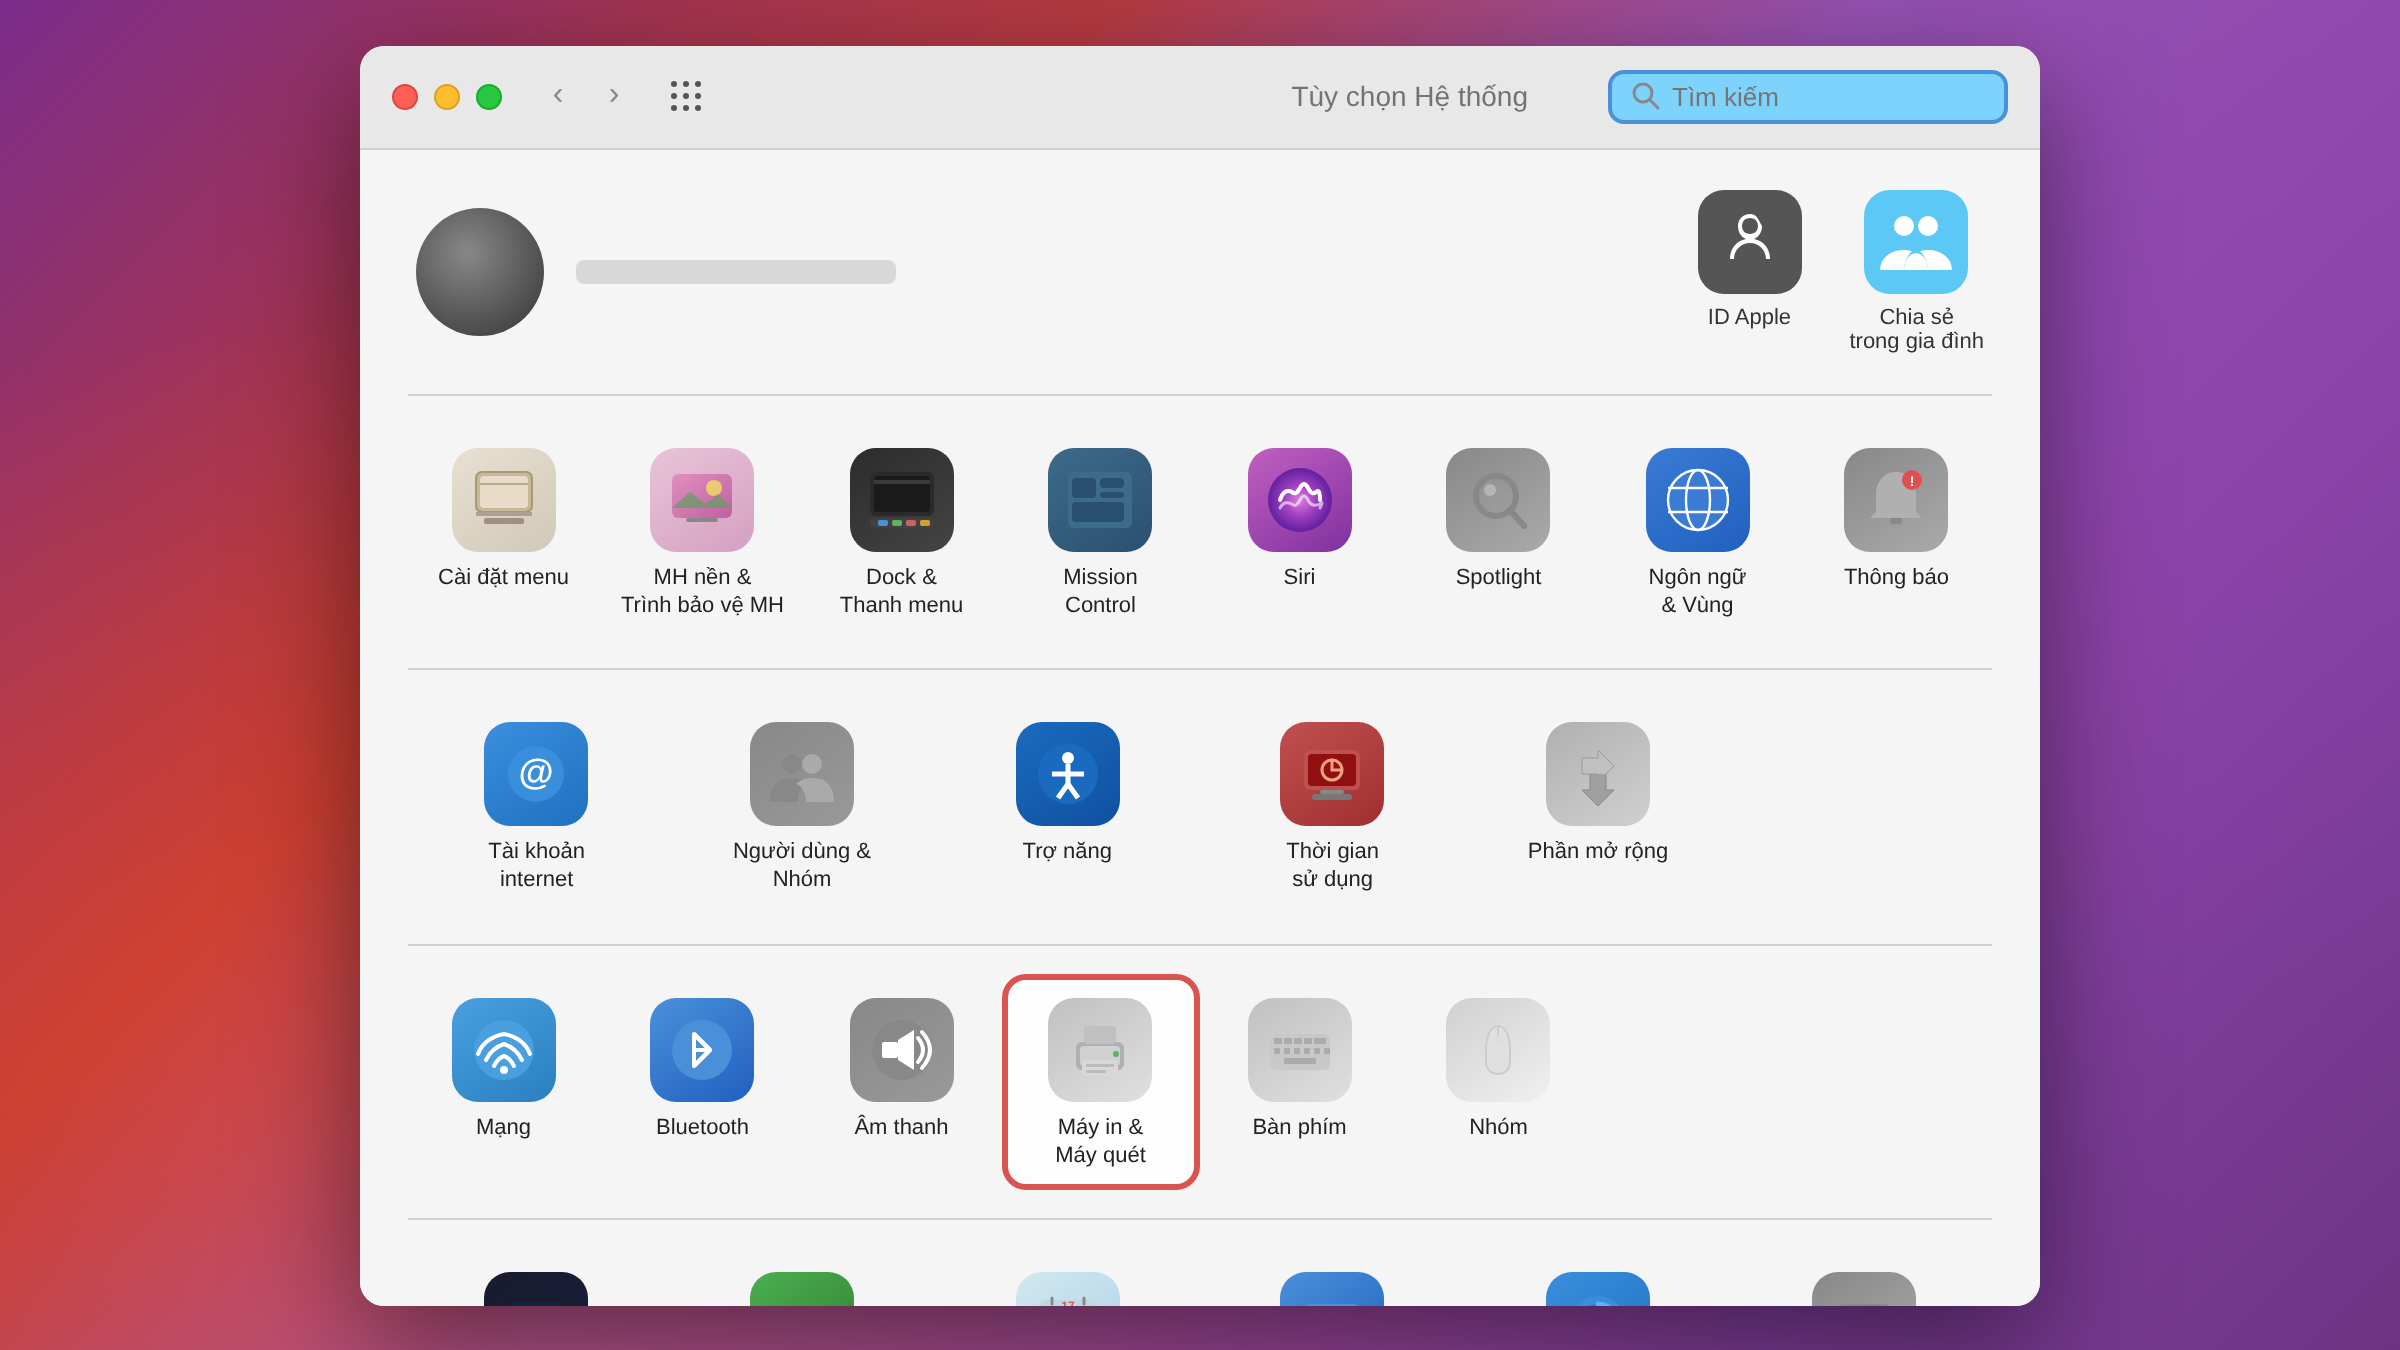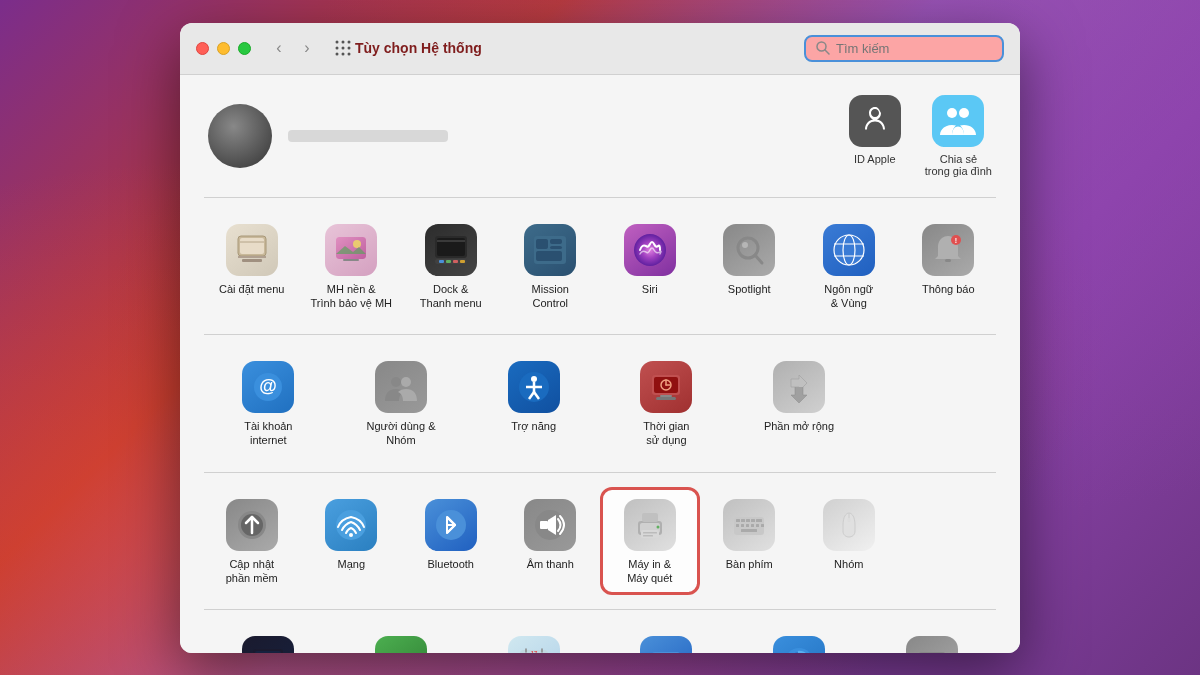--- a/index.html
+++ b/index.html
@@ -80,30 +80,30 @@
       height: 24px;
       display: flex;
       align-items: center;
       justify-content: center;
       color: #555;
       font-size: 18px;
       cursor: pointer;
     }
     .title-text {
       flex: 1;
-      text-align: left;
+      text-align: right;
       font-size: 14px;
-      font-weight: 700;
-      color: #7f1d1d;
+      font-weight: 400;
+      color: #737373;
       margin-right: 40px;
     }
     .search-box {
       display: flex;
       align-items: center;
-      background: #fca5a5;
+      background: #7dd3fc;
       border: 2px solid #4a90d9;
       border-radius: 8px;
       padding: 4px 10px;
       gap: 6px;
       width: 200px;
     }
     .search-icon-svg {
       color: #888;
       font-size: 14px;
       flex-shrink: 0;
@@ -509,31 +509,20 @@
         </div>
         <div class="icon-label">Phần mở rộng</div>
       </div>
 
     </div>
 
     <div class="divider"></div>
 
     <div class="grid" style="grid-template-columns: repeat(8,1fr);">
 
-      <div class="grid-item">
-        <div class="icon-box icon-software">
-          <svg width="36" height="36" viewBox="0 0 36 36">
-            <circle cx="18" cy="18" r="14" fill="#888"></circle>
-            <circle cx="18" cy="18" r="11" fill="#666"></circle>
-            <path d="M12 16 L18 10 L24 16" fill="none" stroke="white" stroke-width="2.5" stroke-linecap="round" stroke-linejoin="round"></path>
-            <line x1="18" y1="10" x2="18" y2="26" stroke="white" stroke-width="2.5" stroke-linecap="round"></line>
-          </svg>
-        </div>
-        <div class="icon-label">Cập nhật<br>phần mềm</div>
-      </div>
 
       <div class="grid-item">
         <div class="icon-box icon-network">
           <svg width="36" height="36" viewBox="0 0 36 36">
             <circle cx="18" cy="18" r="15" fill="#4a9fdf"></circle>
             <path d="M5 20 Q8 12 18 10 Q28 12 31 20" fill="none" stroke="white" stroke-width="2" stroke-linecap="round"></path>
             <path d="M9 23 Q12 17 18 15 Q24 17 27 23" fill="none" stroke="white" stroke-width="2" stroke-linecap="round"></path>
             <path d="M13 26 Q15 22 18 21 Q21 22 23 26" fill="none" stroke="white" stroke-width="2" stroke-linecap="round"></path>
             <circle cx="18" cy="28" r="2" fill="white"></circle>
           </svg>

